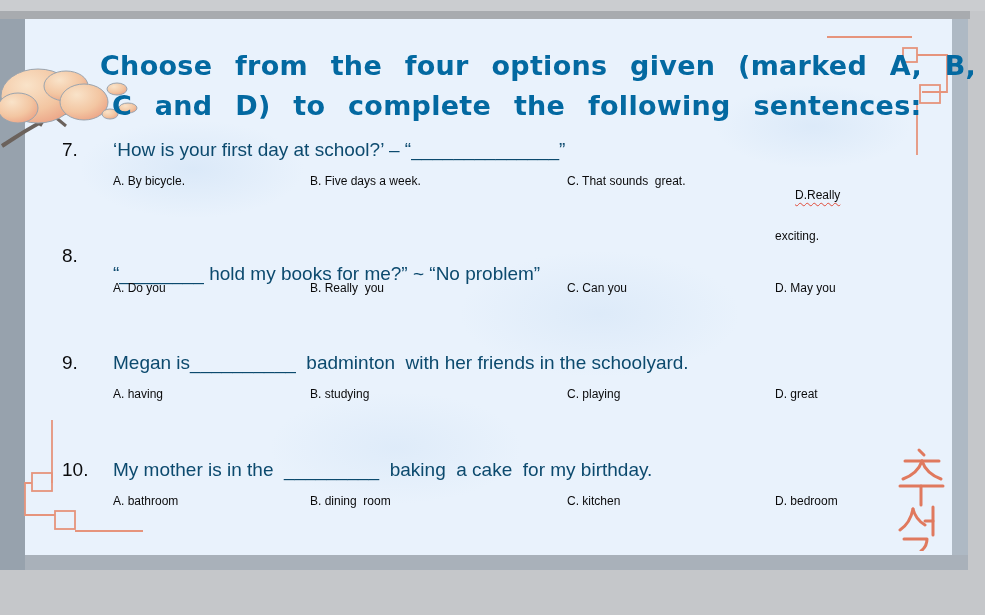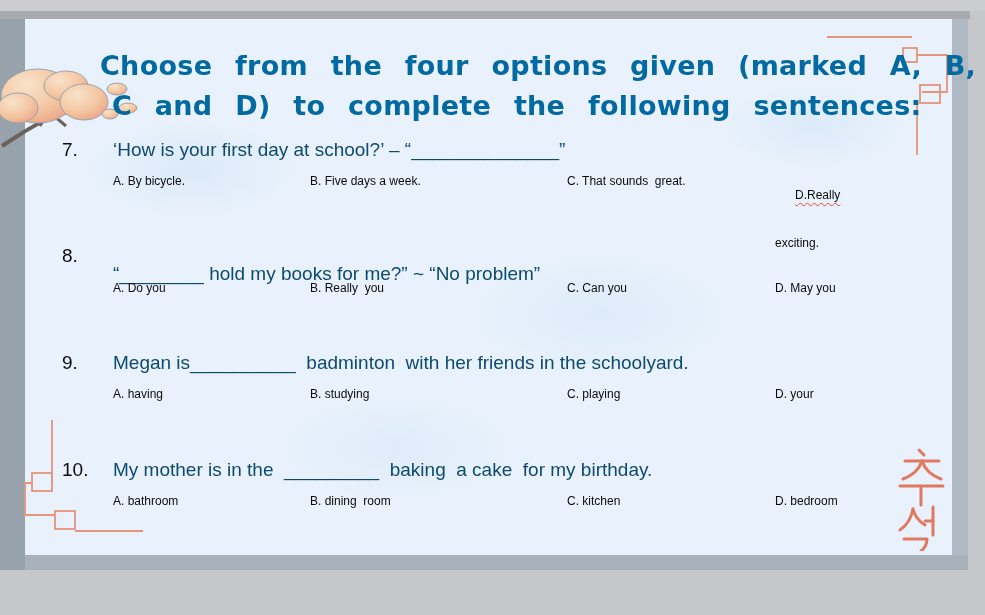--- a/index.html
+++ b/index.html
@@ -29,21 +29,21 @@
         color:#0369a1; word-spacing:13px; letter-spacing:.3px; white-space:pre; }
   .tl2 { padding-left:12px; }
 
   
   .qnum  { left:62px;  font-size:19px; color:#0b0b0c; white-space:pre; }
   .qstem { left:113px; font-size:19px; color:#0c4a6e; white-space:pre; }
   .opt   { font-size:12px; color:#0b0b0c; white-space:pre; }
   .col-a { left:113px; } .col-b { left:310px; } .col-c { left:531px;margin-left:36px; } .col-d { left:775px; }
   .misspell { text-decoration-line:underline; text-decoration-style:wavy;
               text-decoration-color:#e04b3a; text-decoration-thickness:1px; text-underline-offset:3px; }
-  .d2 { display:block; margin-top:20px; }
+  .d2 { display:block; margin-top:13px; }
 
   svg { display:block; }
   .ornament path, .ornament rect { fill:none; stroke:#e6947c; stroke-width:1.8; }
   .stamp path { fill:none; stroke:#e0795e; stroke-width:3; stroke-linecap:round; stroke-linejoin:round; }
 </style>
 </head>
 <body>
 
 <div class="page">
 
@@ -136,21 +136,21 @@
     <span class="abs opt col-c" style="top:281px">C. Can you</span>
     <span class="abs opt col-d" style="top:281px">D. May you</span>
   </div>
 
   <div>
     <span class="abs qnum" style="top:352px">9.</span>
     <span class="abs qstem" style="top:352px">Megan is__________  badminton  with her friends in the schoolyard.</span>
     <span class="abs opt col-a" style="top:387px">A. having</span>
     <span class="abs opt col-b" style="top:387px">B. studying</span>
     <span class="abs opt col-c" style="top:387px">C. playing</span>
-    <span class="abs opt col-d" style="top:387px">D. your</span>
+    <span class="abs opt col-d" style="top:387px">D. great</span>
   </div>
 
   <div>
     <span class="abs qnum" style="top:459px">10.</span>
     <span class="abs qstem" style="top:459px">My mother is in the  _________  baking  a cake  for my birthday.</span>
     <span class="abs opt col-a" style="top:494px">A. bathroom</span>
     <span class="abs opt col-b" style="top:494px">B. dining  room</span>
     <span class="abs opt col-c" style="top:494px">C. kitchen</span>
     <span class="abs opt col-d" style="top:494px">D. bedroom</span>
   </div>

